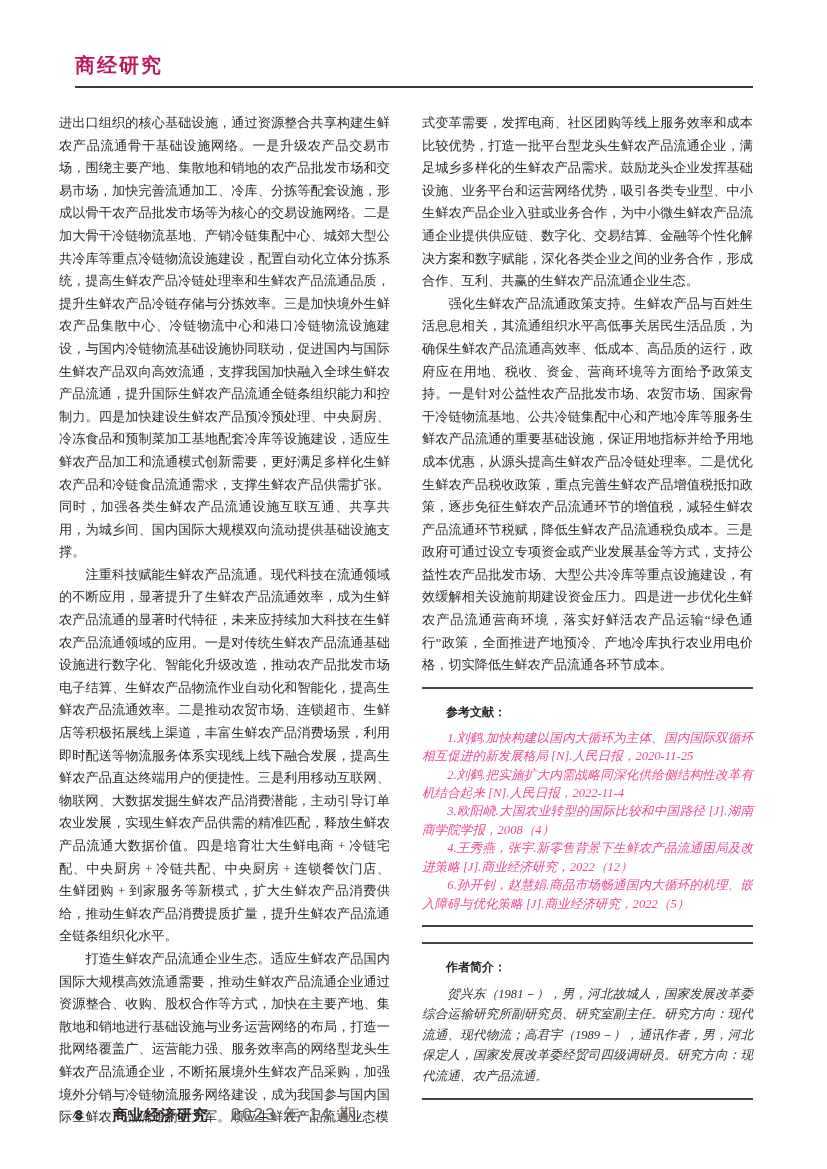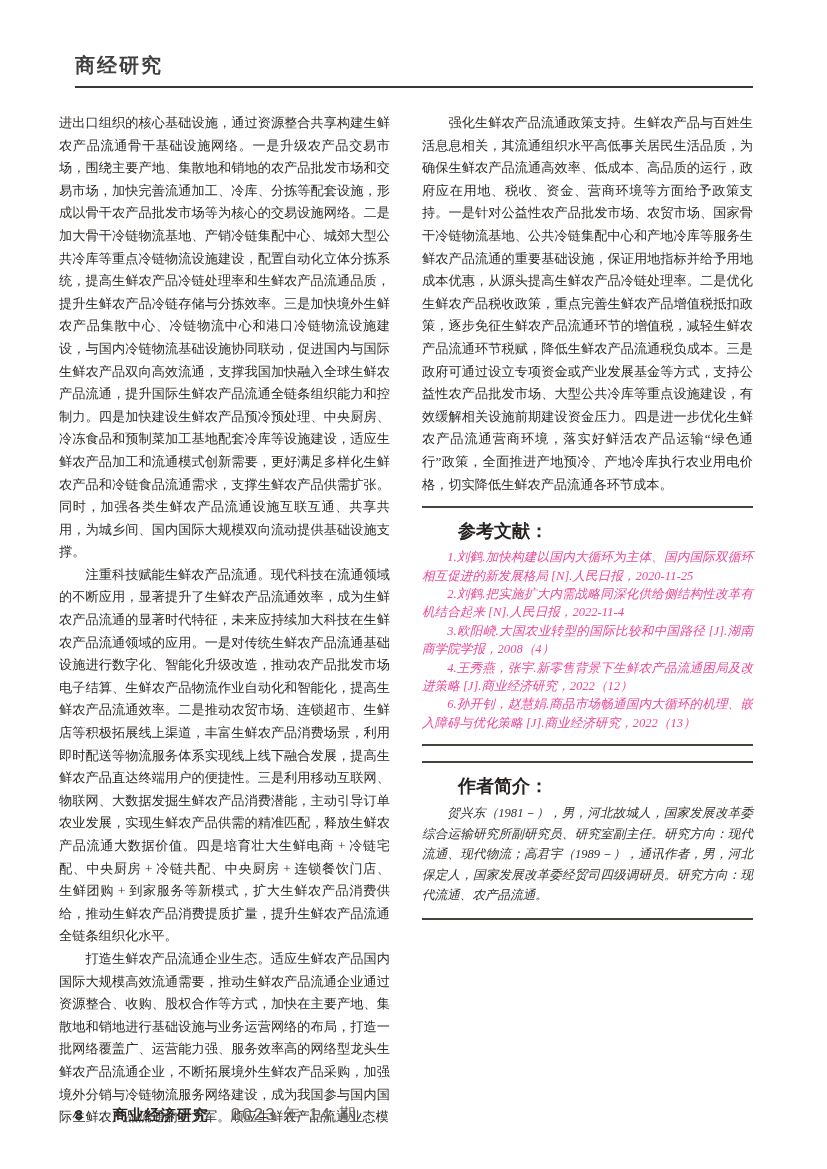--- a/index.html
+++ b/index.html
@@ -11,41 +11,41 @@
     font-family:"Liberation Serif","DejaVu Serif",serif;
     color:#2f2b28;
     overflow:hidden;
   }
   
   .col-header{
     position:absolute;left:75px;top:52px;width:678px;
   }
   .section-title{
     font-family:Liberation Mono, monospace;
-    font-weight:bold;font-size:20px;letter-spacing:2px;color:#404040;
+    font-weight:bold;font-size:20px;letter-spacing:2px;color:#be185d;
   }
   .header-rule{
     margin-top:7px;height:2px;background:#3c3733;width:100%;
   }
   
   .column{
     position:absolute;top:112px;width:331px;
     font-size:13.2px;line-height:22.6px;
     text-align:justify;
   }
   .col-left{left:59px;}
   .col-right{left:422px;}
   .column p{margin:0;}
   .column p.indent{text-indent:2em;}
   
   .divider{height:2px;background:#48423d;border:none;margin:0;}
   .refs-divider{margin-top:10px;}
   .block-heading{
     font-family:"Liberation Sans","DejaVu Sans",sans-serif;
-    font-weight:bold;font-size:18px;color:#262220;
+    font-weight:bold;font-size:12px;color:#262220;
     padding-left:2em;margin:14px 0 8px 0;line-height:18px;
     text-align:left;
   }
   .ref-item{
     font-style:italic;
     font-size:12.6px;line-height:18.4px;
     text-indent:2em;color:#ec4899;
   }
   .double-rule-top{margin-top:12px;}
   .double-rule-bottom{margin-top:15px;}
@@ -75,29 +75,30 @@
     <div class="header-rule"></div>
   </div>
 
   <div class="column col-left">
     <p>进出口组织的核心基础设施，通过资源整合共享构建生鲜农产品流通骨干基础设施网络。一是升级农产品交易市场，围绕主要产地、集散地和销地的农产品批发市场和交易市场，加快完善流通加工、冷库、分拣等配套设施，形成以骨干农产品批发市场等为核心的交易设施网络。二是加大骨干冷链物流基地、产销冷链集配中心、城郊大型公共冷库等重点冷链物流设施建设，配置自动化立体分拣系统，提高生鲜农产品冷链处理率和生鲜农产品流通品质，提升生鲜农产品冷链存储与分拣效率。三是加快境外生鲜农产品集散中心、冷链物流中心和港口冷链物流设施建设，与国内冷链物流基础设施协同联动，促进国内与国际生鲜农产品双向高效流通，支撑我国加快融入全球生鲜农产品流通，提升国际生鲜农产品流通全链条组织能力和控制力。四是加快建设生鲜农产品预冷预处理、中央厨房、冷冻食品和预制菜加工基地配套冷库等设施建设，适应生鲜农产品加工和流通模式创新需要，更好满足多样化生鲜农产品和冷链食品流通需求，支撑生鲜农产品供需扩张。同时，加强各类生鲜农产品流通设施互联互通、共享共用，为城乡间、国内国际大规模双向流动提供基础设施支撑。</p>
     <p class="indent">注重科技赋能生鲜农产品流通。现代科技在流通领域的不断应用，显著提升了生鲜农产品流通效率，成为生鲜农产品流通的显著时代特征，未来应持续加大科技在生鲜农产品流通领域的应用。一是对传统生鲜农产品流通基础设施进行数字化、智能化升级改造，推动农产品批发市场电子结算、生鲜农产品物流作业自动化和智能化，提高生鲜农产品流通效率。二是推动农贸市场、连锁超市、生鲜店等积极拓展线上渠道，丰富生鲜农产品消费场景，利用即时配送等物流服务体系实现线上线下融合发展，提高生鲜农产品直达终端用户的便捷性。三是利用移动互联网、物联网、大数据发掘生鲜农产品消费潜能，主动引导订单农业发展，实现生鲜农产品供需的精准匹配，释放生鲜农产品流通大数据价值。四是培育壮大生鲜电商 + 冷链宅配、中央厨房 + 冷链共配、中央厨房 + 连锁餐饮门店、生鲜团购 + 到家服务等新模式，扩大生鲜农产品消费供给，推动生鲜农产品消费提质扩量，提升生鲜农产品流通全链条组织化水平。</p>
     <p class="indent">打造生鲜农产品流通企业生态。适应生鲜农产品国内国际大规模高效流通需要，推动生鲜农产品流通企业通过资源整合、收购、股权合作等方式，加快在主要产地、集散地和销地进行基础设施与业务运营网络的布局，打造一批网络覆盖广、运营能力强、服务效率高的网络型龙头生鲜农产品流通企业，不断拓展境外生鲜农产品采购，加强境外分销与冷链物流服务网络建设，成为我国参与国内国际生鲜农产品流通的主力军。顺应生鲜农产品流通业态模</p>
   </div>
 
   <div class="column col-right">
+    <p>式变革需要，发挥电商、社区团购等线上服务效率和成本比较优势，打造一批平台型龙头生鲜农产品流通企业，满足城乡多样化的生鲜农产品需求。鼓励龙头企业发挥基础设施、业务平台和运营网络优势，吸引各类专业型、中小生鲜农产品企业入驻或业务合作，为中小微生鲜农产品流通企业提供供应链、数字化、交易结算、金融等个性化解决方案和数字赋能，深化各类企业之间的业务合作，形成合作、互利、共赢的生鲜农产品流通企业生态。</p>
     <p class="indent">强化生鲜农产品流通政策支持。生鲜农产品与百姓生活息息相关，其流通组织水平高低事关居民生活品质，为确保生鲜农产品流通高效率、低成本、高品质的运行，政府应在用地、税收、资金、营商环境等方面给予政策支持。一是针对公益性农产品批发市场、农贸市场、国家骨干冷链物流基地、公共冷链集配中心和产地冷库等服务生鲜农产品流通的重要基础设施，保证用地指标并给予用地成本优惠，从源头提高生鲜农产品冷链处理率。二是优化生鲜农产品税收政策，重点完善生鲜农产品增值税抵扣政策，逐步免征生鲜农产品流通环节的增值税，减轻生鲜农产品流通环节税赋，降低生鲜农产品流通税负成本。三是政府可通过设立专项资金或产业发展基金等方式，支持公益性农产品批发市场、大型公共冷库等重点设施建设，有效缓解相关设施前期建设资金压力。四是进一步优化生鲜农产品流通营商环境，落实好鲜活农产品运输“绿色通行”政策，全面推进产地预冷、产地冷库执行农业用电价格，切实降低生鲜农产品流通各环节成本。</p>
 
     <hr class="divider refs-divider">
     <div class="block-heading">参考文献：</div>
     <p class="ref-item">1.刘鹤.加快构建以国内大循环为主体、国内国际双循环相互促进的新发展格局 [N].人民日报，2020-11-25</p>
     <p class="ref-item">2.刘鹤.把实施扩大内需战略同深化供给侧结构性改革有机结合起来 [N].人民日报，2022-11-4</p>
     <p class="ref-item">3.欧阳峣.大国农业转型的国际比较和中国路径 [J].湖南商学院学报，2008（4）</p>
     <p class="ref-item">4.王秀燕，张宇.新零售背景下生鲜农产品流通困局及改进策略 [J].商业经济研究，2022（12）</p>
-    <p class="ref-item">6.孙开钊，赵慧娟.商品市场畅通国内大循环的机理、嵌入障碍与优化策略 [J].商业经济研究，2022（13）</p>
+    <p class="ref-item">6.孙开钊，赵慧娟.商品市场畅通国内大循环的机理、嵌入障碍与优化策略 [J].商业经济研究，2022（5）</p>
 
     <hr class="divider double-rule-top">
     <hr class="divider double-rule-bottom">
     <div class="block-heading">作者简介：</div>
     <p class="author-bio">贺兴东（1981－），男，河北故城人，国家发展改革委综合运输研究所副研究员、研究室副主任。研究方向：现代流通、现代物流；高君宇（1989－），通讯作者，男，河北保定人，国家发展改革委经贸司四级调研员。研究方向：现代流通、农产品流通。</p>
     <hr class="divider author-close-rule">
   </div>
 
   <div class="footer">
     <span class="footer-page-num">8</span>

